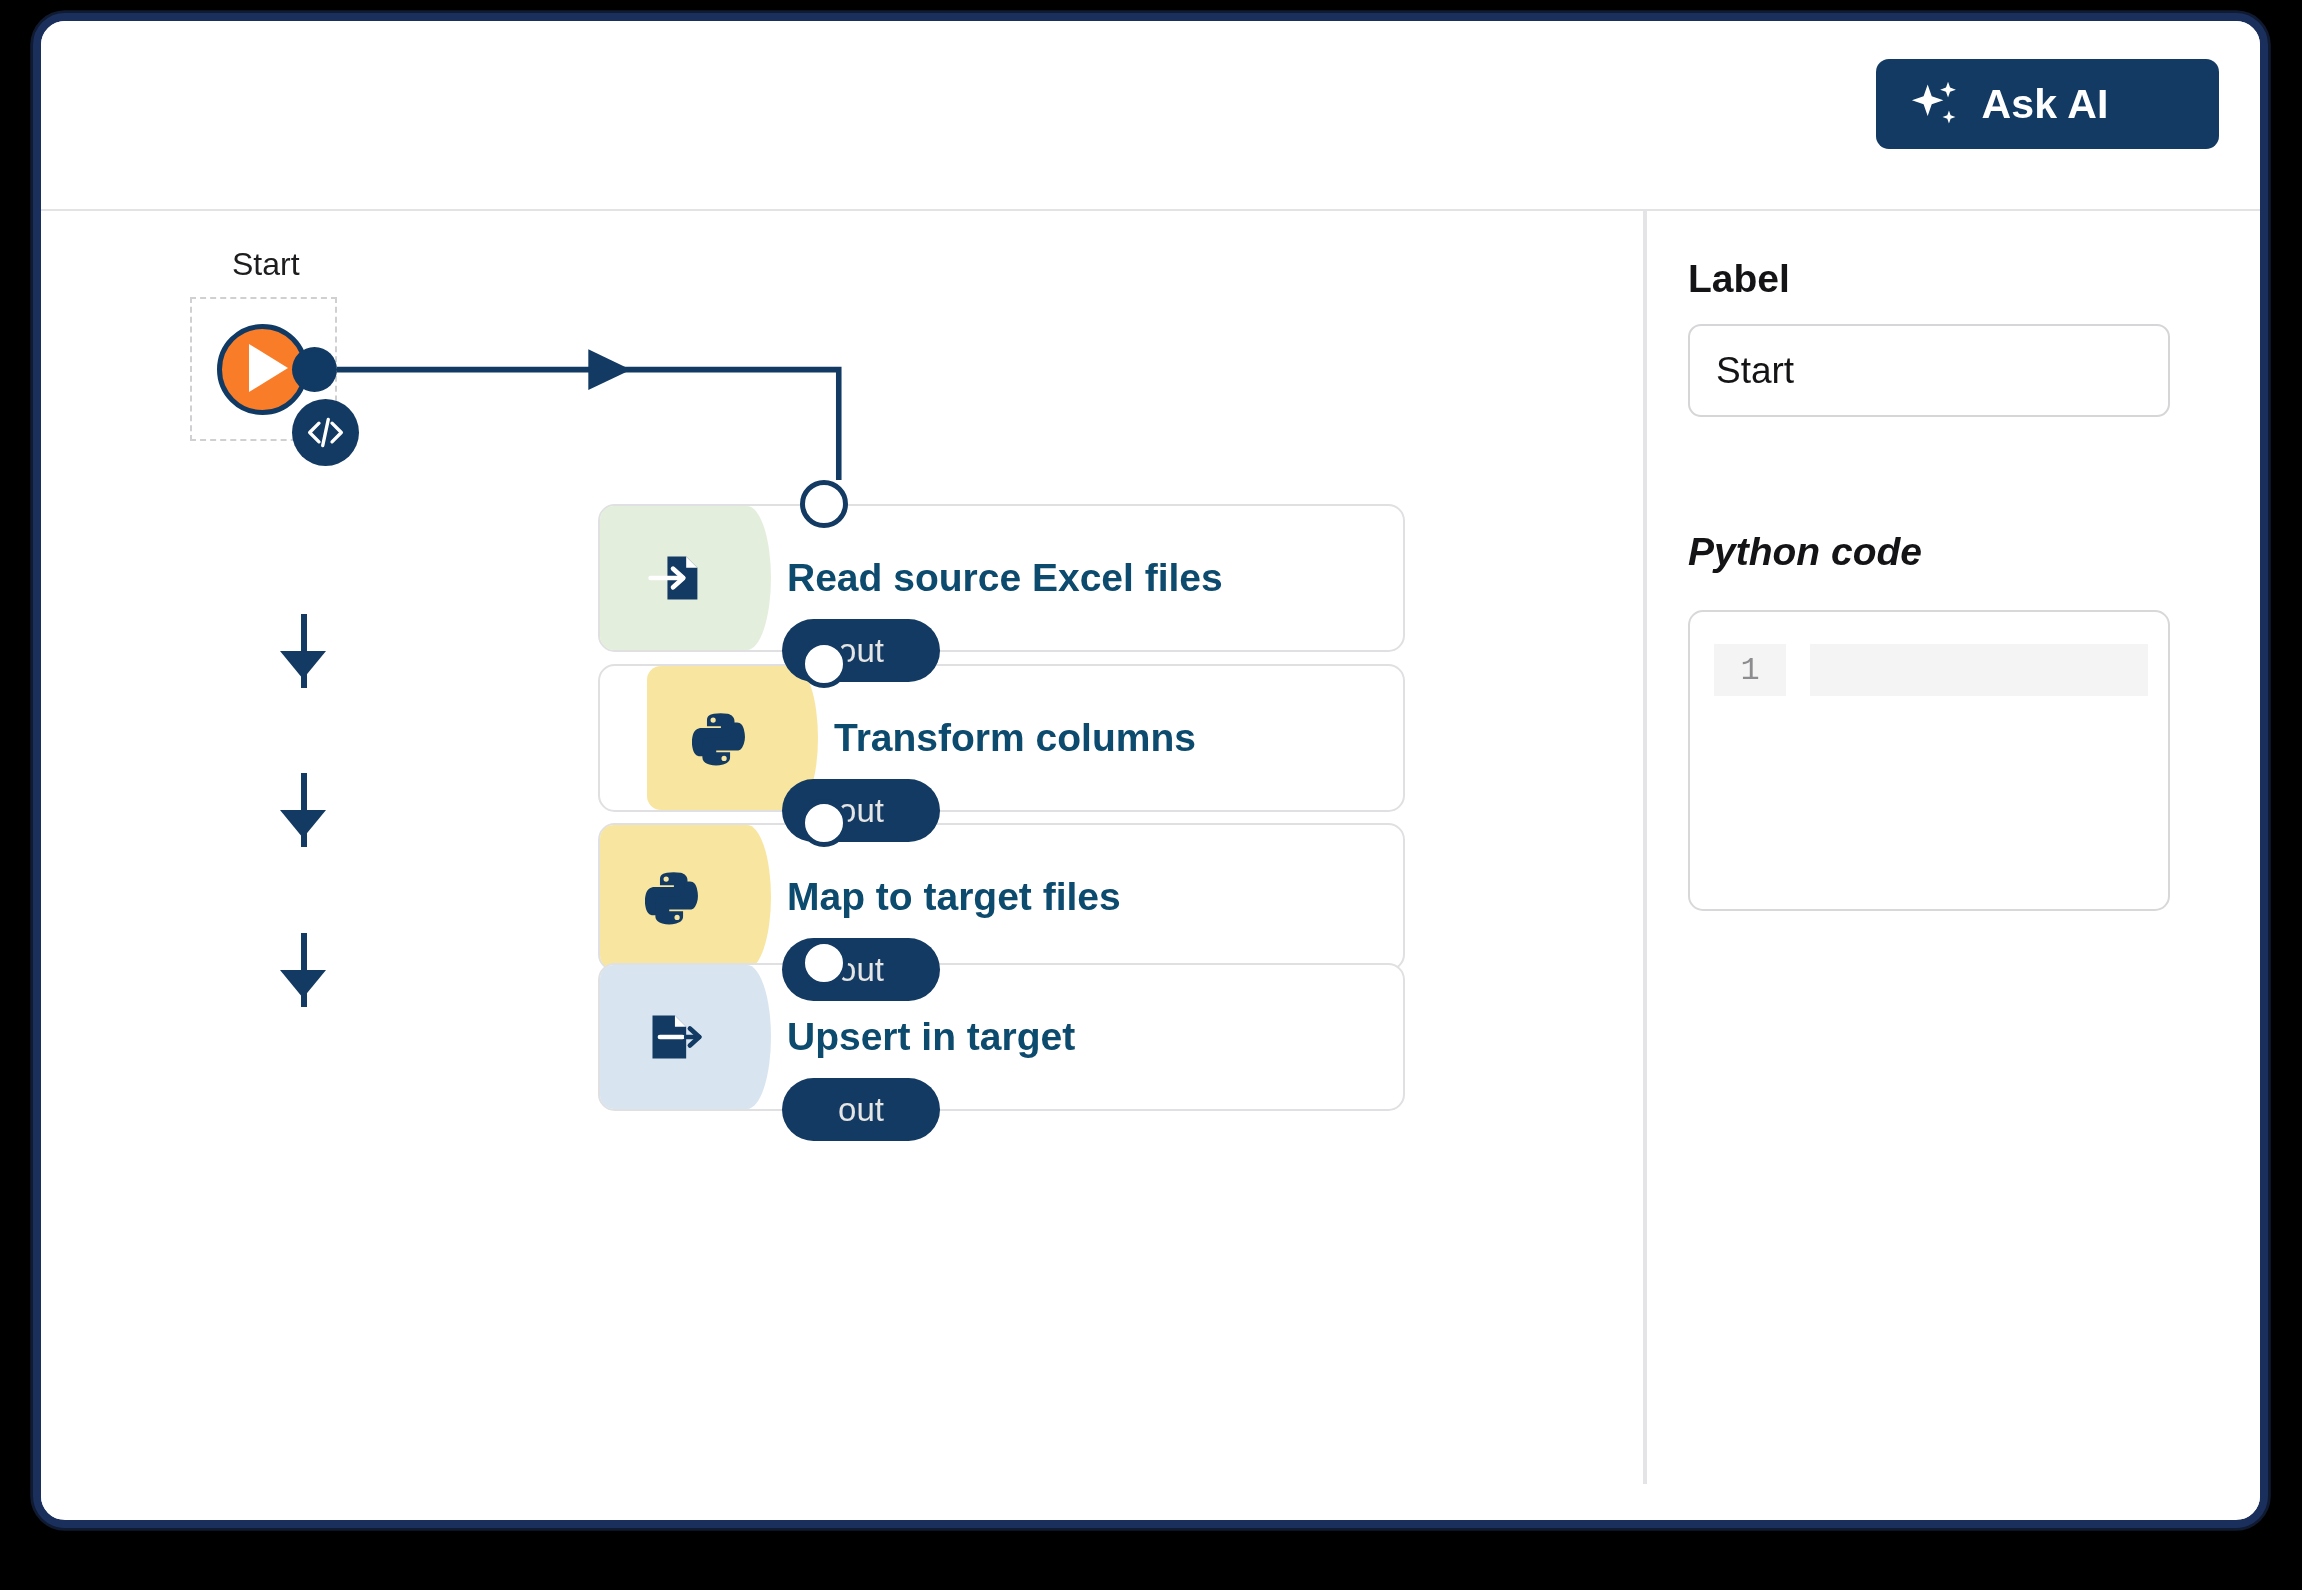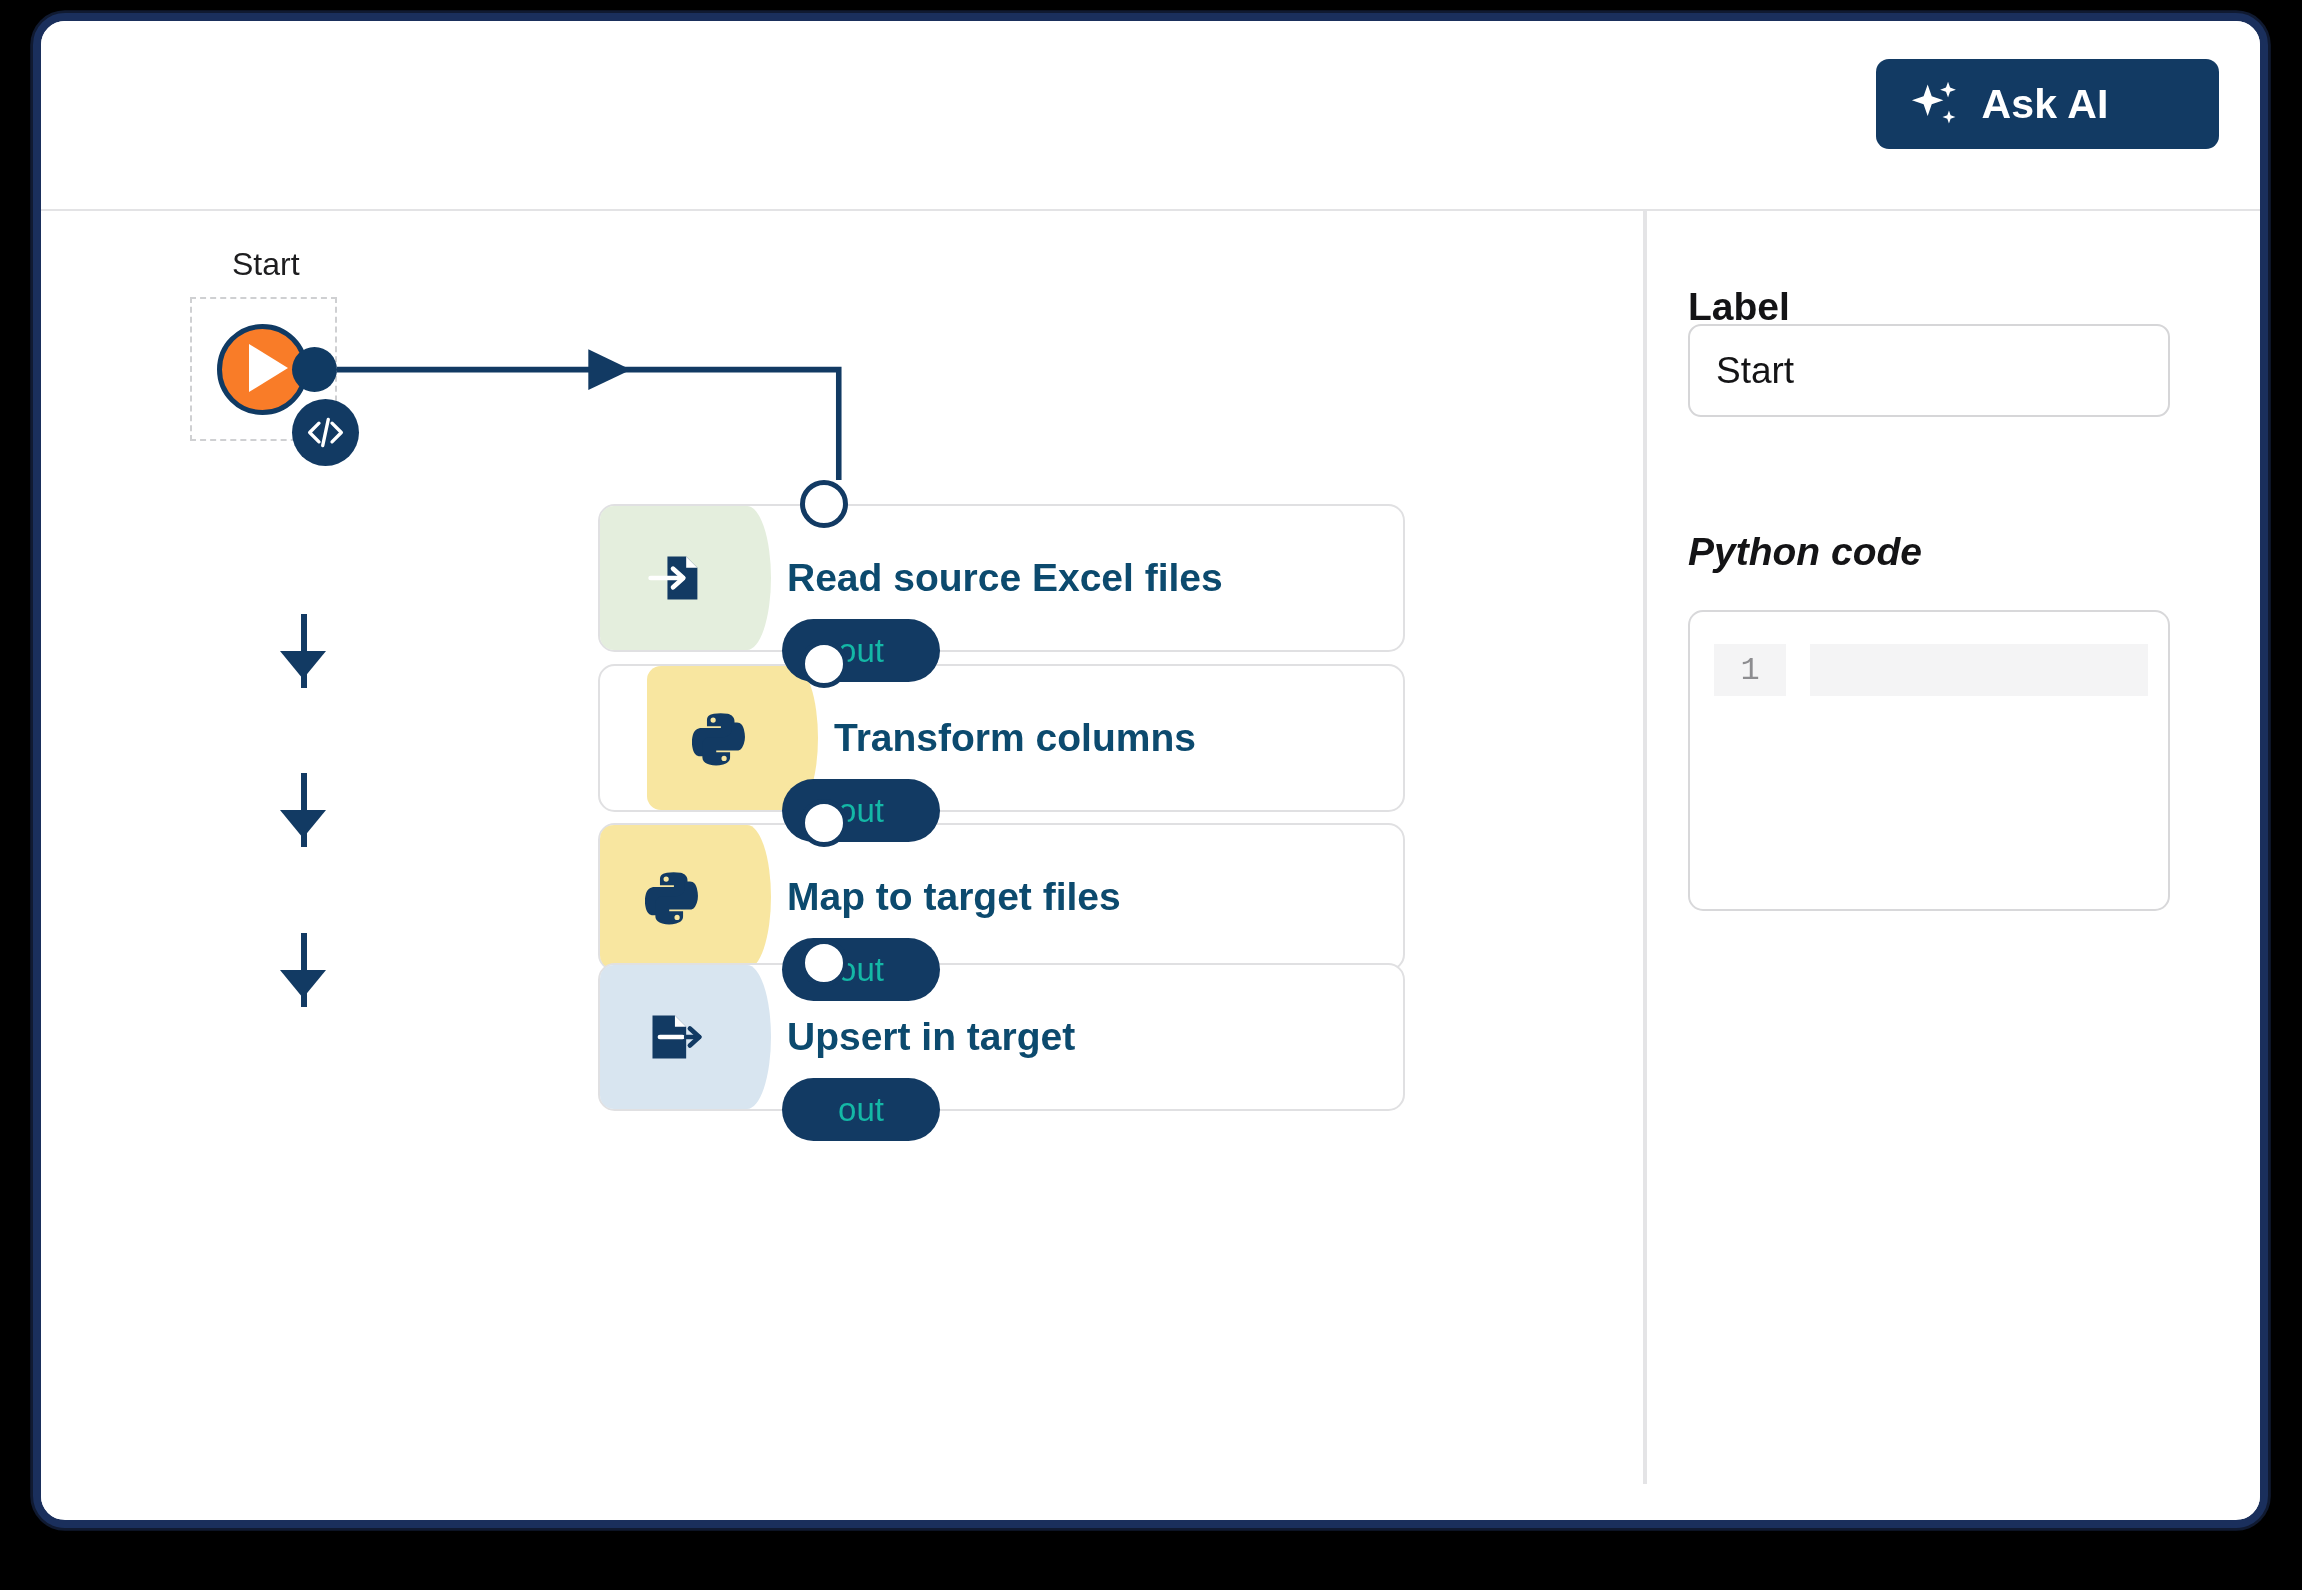--- a/index.html
+++ b/index.html
@@ -236,21 +236,21 @@
     z-index: 5;
   }
   .node-out-pill {
     position: absolute;
     left: 182px;
     bottom: -32px;
     width: 158px;
     height: 63px;
     border-radius: 32px;
     background: #123a63;
-    color: #14b8a6;
+    color: #e5e5e5;
     font-size: 33px;
     display: flex;
     align-items: center;
     justify-content: center;
     z-index: 5;
   }
 
   
   .node-connector {
     position: absolute;
@@ -270,21 +270,21 @@
   }
 
   
   .panel-field-label {
     position: absolute;
     left: 41px;
     font-size: 39px;
     font-weight: bold;
     color: #141416;
   }
-  #label-field-label { top: 46px; margin-top: 28px; }
+  #label-field-label { top: 46px; }
   #label-input {
     position: absolute;
     left: 41px;
     top: 113px;
     width: 482px;
     height: 93px;
     border: 2.8px solid #d6d6d8;
     border-radius: 13px;
     box-sizing: border-box;
     background: #ffffff;

